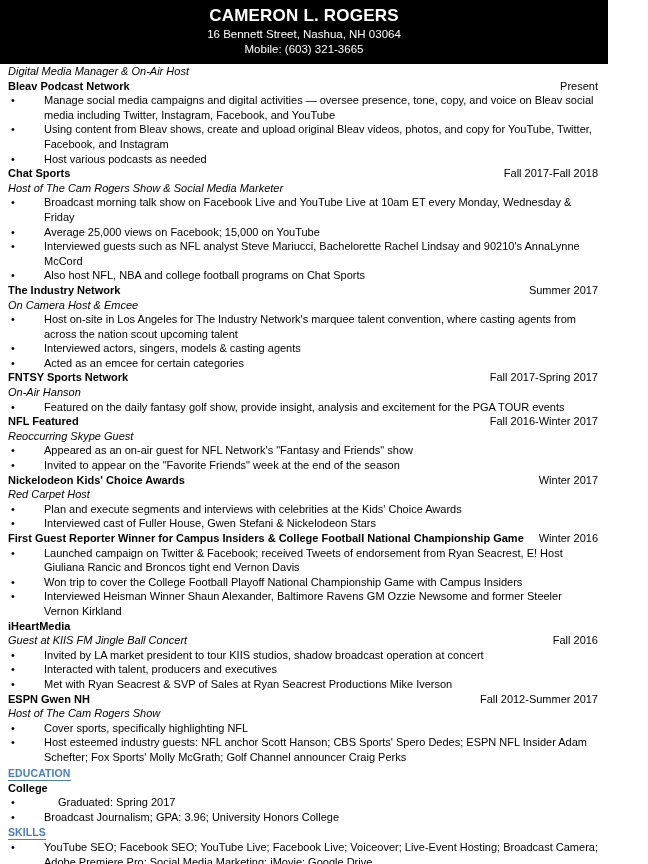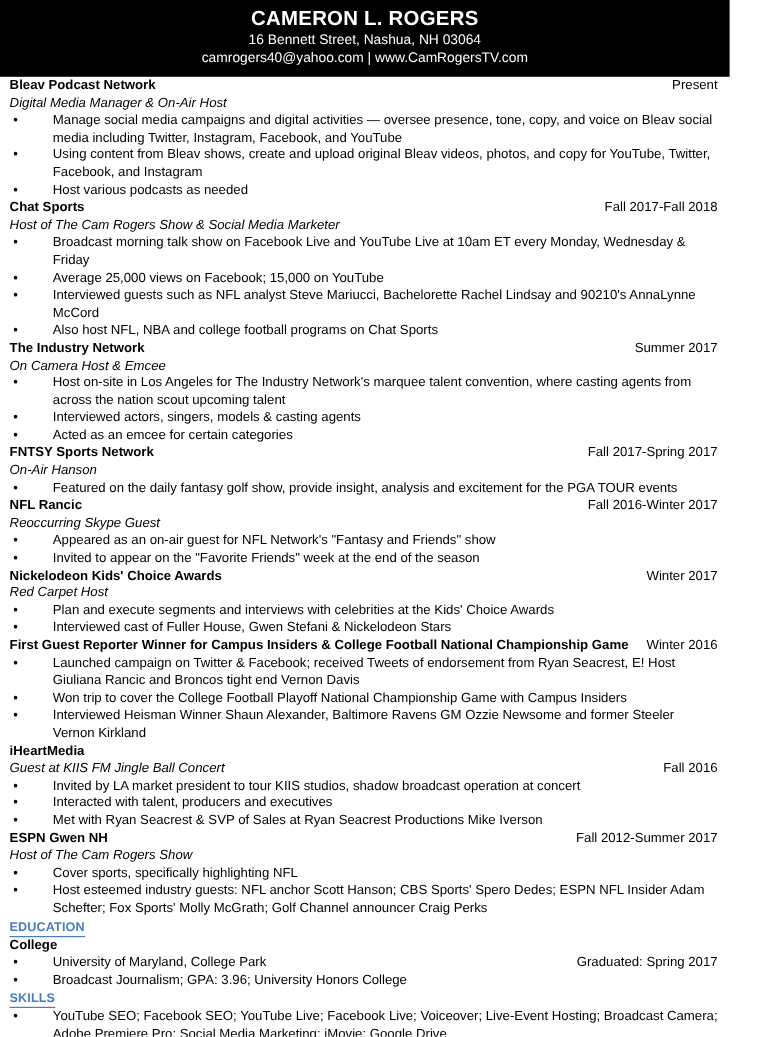--- a/index.html
+++ b/index.html
@@ -121,32 +121,32 @@
   }
 </style>
 </head>
 <body>
 
 <div id="resume-page">
 
   <div id="header-band">
     <div id="candidate-name">CAMERON L. ROGERS</div>
     <div class="header-line">16 Bennett Street, Nashua, NH 03064</div>
-    <div class="header-line">camrogers40@yahoo.com | www.CamRogersTV.com</div>
+    <div class="header-line">Mobile: (603) 321-3665</div>
   </div>
 
   <div id="content">
+      <div class="entry-row">
+        <span class="entry-title">Digital Media Manager &amp; On-Air Host</span>
+        <span class="entry-date"></span>
+      </div>
       <div class="entry-row">
         <span class="entry-org">Bleav Podcast Network</span>
         <span class="entry-date">Present</span>
       </div>
-      <div class="entry-row">
-        <span class="entry-title">Digital Media Manager &amp; On-Air Host</span>
-        <span class="entry-date"></span>
-      </div>
       <ul class="bullets">
         <li>
           <span class="bullet-dot">•</span>
           <span class="bullet-text">Manage social media campaigns and digital activities — oversee presence, tone, copy, and voice on Bleav social media including Twitter, Instagram, Facebook, and YouTube</span>
         </li>
         <li>
           <span class="bullet-dot">•</span>
           <span class="bullet-text">Using content from Bleav shows, create and upload original Bleav videos, photos, and copy for YouTube, Twitter, Facebook, and Instagram</span>
         </li>
         <li>
@@ -210,21 +210,21 @@
         <span class="entry-title">On-Air Hanson</span>
         <span class="entry-date"></span>
       </div>
       <ul class="bullets">
         <li>
           <span class="bullet-dot">•</span>
           <span class="bullet-text">Featured on the daily fantasy golf show, provide insight, analysis and excitement for the PGA TOUR events</span>
         </li>
       </ul>
       <div class="entry-row">
-        <span class="entry-org">NFL Rancic</span>
+        <span class="entry-org">NFL Featured</span>
         <span class="entry-date">Fall 2016-Winter 2017</span>
       </div>
       <div class="entry-row">
         <span class="entry-title">Reoccurring Skype Guest</span>
         <span class="entry-date"></span>
       </div>
       <ul class="bullets">
         <li>
           <span class="bullet-dot">•</span>
           <span class="bullet-text">Appeared as an on-air guest for NFL Network's "Fantasy and Friends" show</span>
@@ -312,21 +312,20 @@
       </ul>
       <div class="section-header-row"><span class="section-header">EDUCATION</span></div>
       <div class="entry-row">
         <span class="entry-org">College</span>
         <span class="entry-date"></span>
       </div>
       <ul class="bullets">
         <li>
           <span class="bullet-dot">•</span>
           <span class="bullet-flex">
-            <span class="bullet-text">University of Maryland, College Park</span>
             <span class="entry-date">Graduated: Spring 2017</span>
           </span>
         </li>
         <li>
           <span class="bullet-dot">•</span>
           <span class="bullet-text">Broadcast Journalism; GPA: 3.96; University Honors College</span>
         </li>
       </ul>
       <div class="section-header-row"><span class="section-header">SKILLS</span></div>
       <ul class="bullets">

